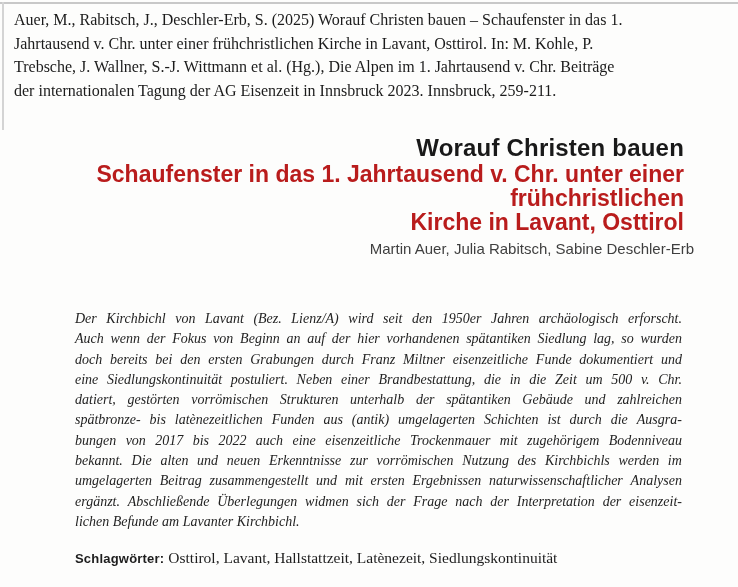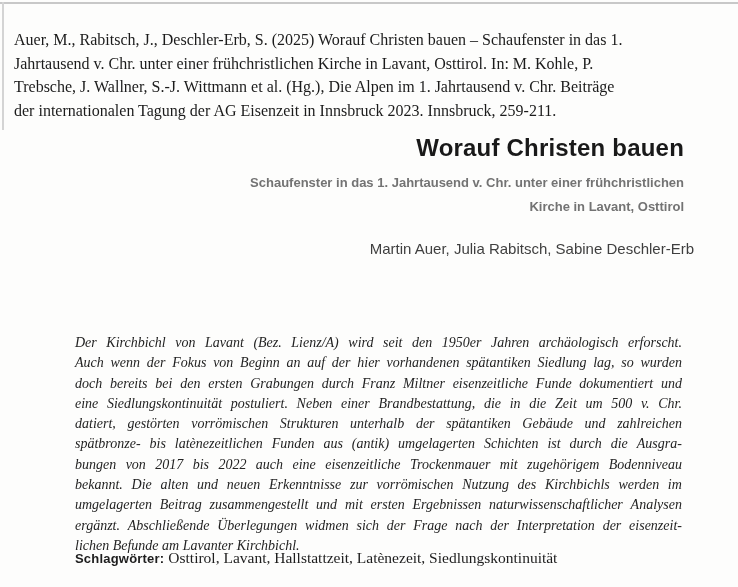--- a/index.html
+++ b/index.html
@@ -16,51 +16,48 @@
   }
   .rule-left {
     position: absolute; top: 2px; left: 2px; width: 2px; height: 128px;
     background: #d4d4d4;
   }
   .citation {
     position: absolute; left: 14px; top: 8px; width: 716px;
     font-family: "Liberation Serif", serif;
     font-size: 16px; line-height: 23.5px;
     color: #1b1b1b;
-    margin-top: 20px;
   }
   .citation div { white-space: nowrap; }
   .title-block {
     position: absolute; right: 54px; top: 134px; left: 60px;
     text-align: right;
     font-family: "Liberation Sans", sans-serif;
     color: #191919;
   }
   .main-title {
     font-size: 24px; font-weight: bold; line-height: 28px;
     letter-spacing: 0.2px;
   }
   .subtitle {
-    margin-top: 9px;
-    font-size: 13px; font-weight: bold; line-height: 24px;
-    color: #737373;
+    font-size: 23px; font-weight: bold; line-height: 24px;
+    color: #b91c1c;
   }
   .authors {
     position: absolute; right: 44px; top: 240px; left: 60px;
     text-align: right;
     font-family: Liberation Sans, sans-serif;
     font-size: 15px; color: #3f3f3f;
   }
   .abstract {
     position: absolute; left: 75px; top: 309px; width: 607px;
     font-family: "Liberation Serif", serif;
     font-style: italic;
     font-size: 14px; line-height: 20.3px;
     color: #232323;
-    margin-top: 24px;
   }
   .jline { display: flex; justify-content: space-between; }
   .plainline { text-align: left; }
   .keywords {
     position: absolute; left: 75px; top: 549px; width: 640px;
     color: #1d1d1d;
   }
   .kw-label {
     font-family: Liberation Sans, sans-serif;
     font-weight: bold; font-size: 13px;

